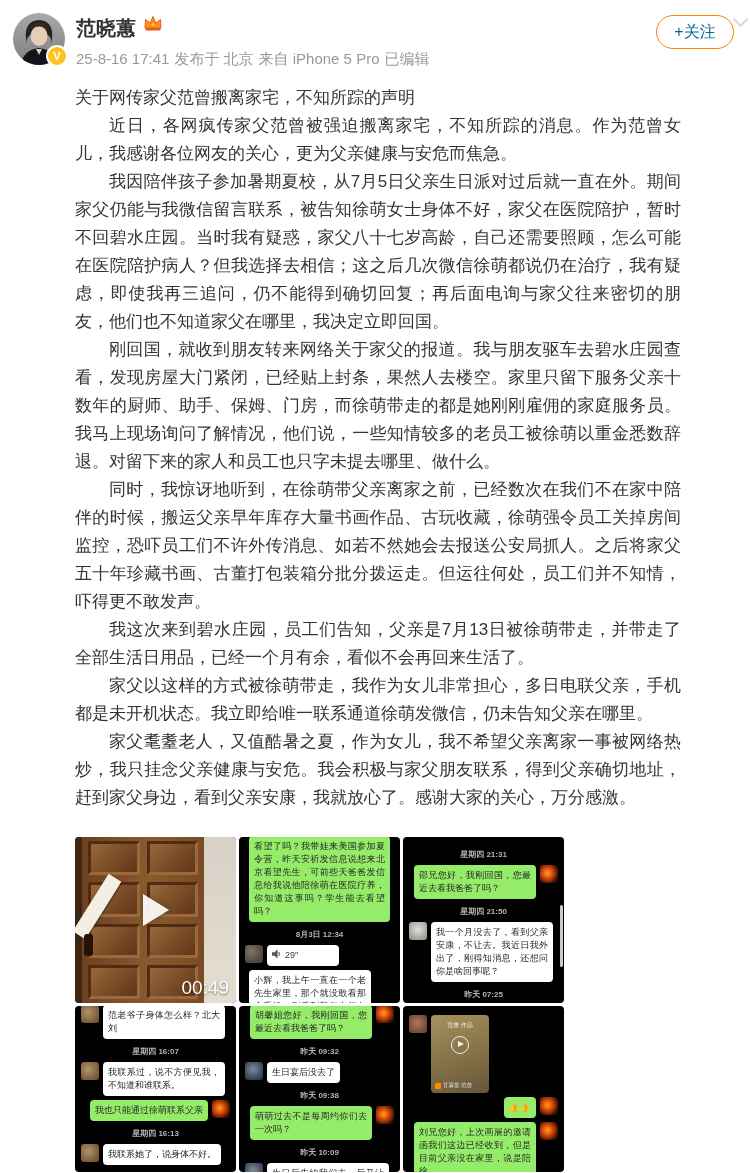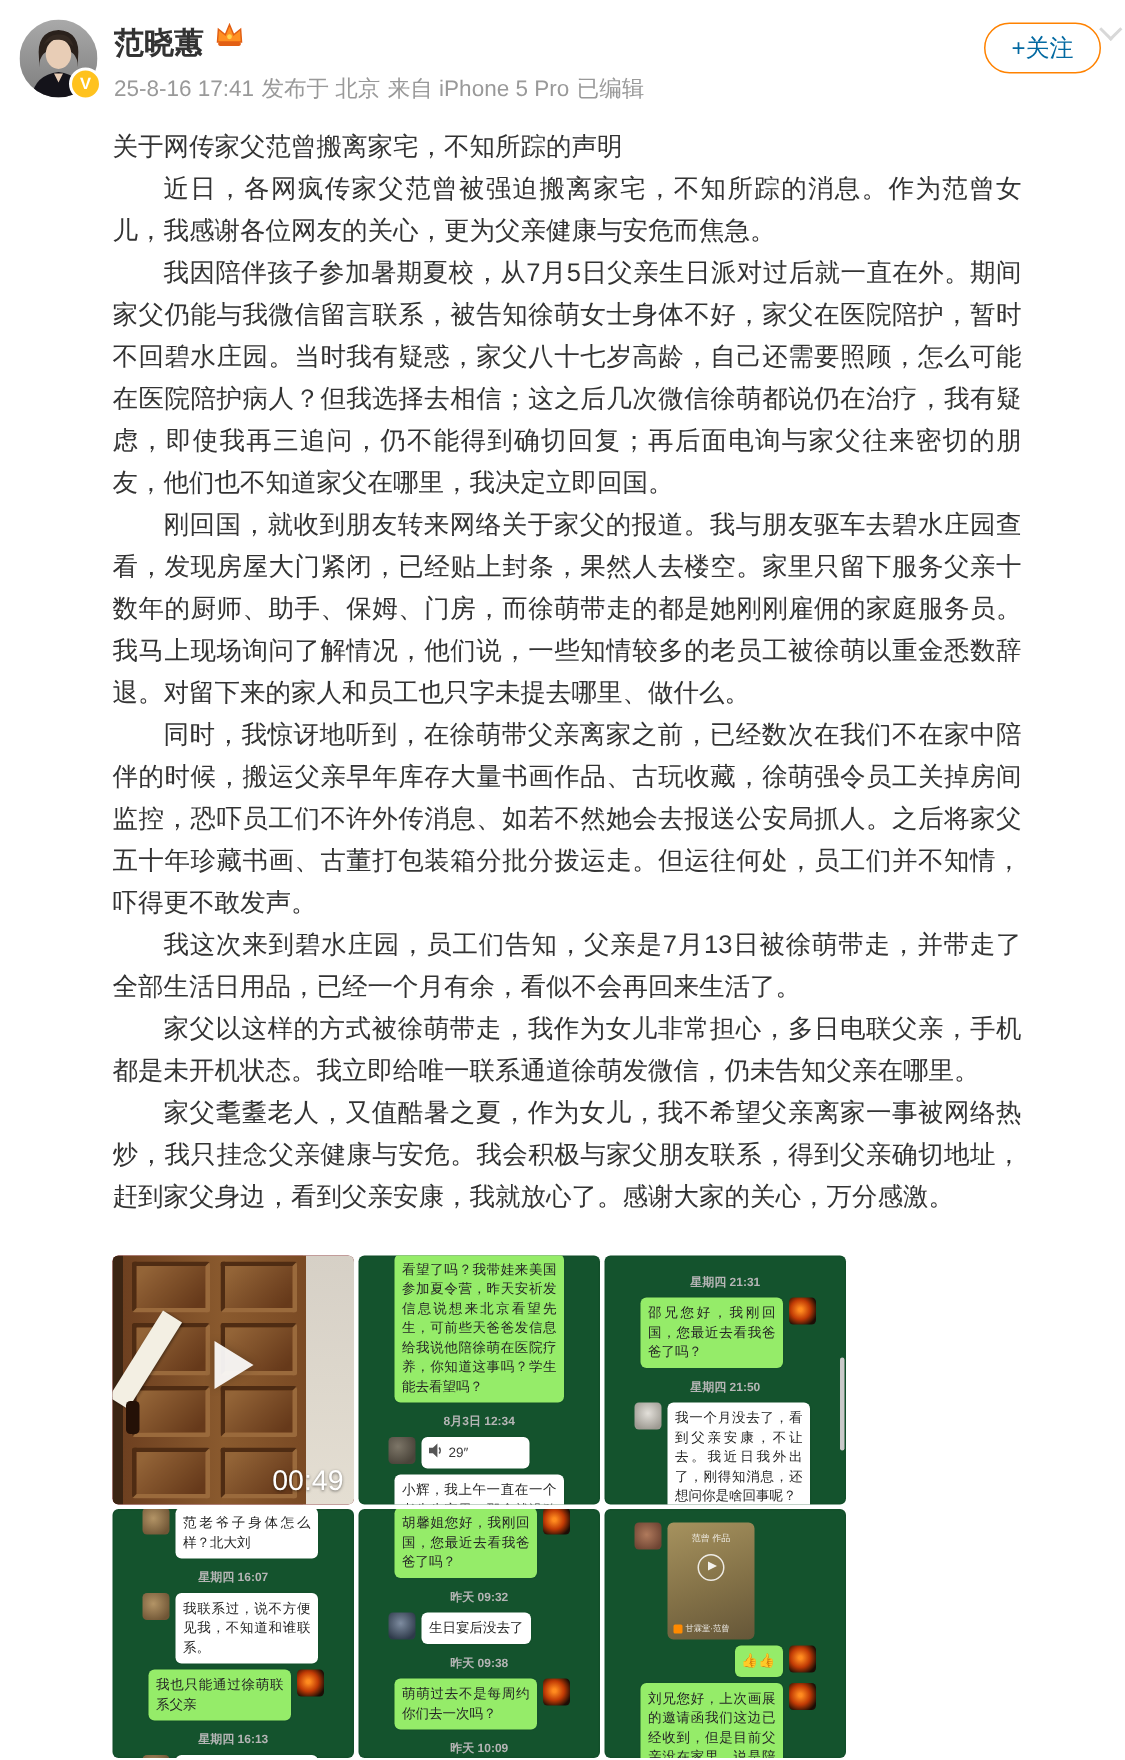--- a/index.html
+++ b/index.html
@@ -30,21 +30,21 @@
   .title-line{text-indent:0;}
   .para{margin:0;text-indent:2em;}
 
   
   .media-grid{position:absolute;left:75px;top:837px;display:grid;
     grid-template-columns:repeat(3,161px);grid-auto-rows:166px;gap:3px;}
   .cell{position:relative;border-radius:4px;overflow:hidden;background:#f4f4f4;
     box-shadow:inset 0 0 0 1px rgba(0,0,0,0.05);}
 
   
-  .video-cell{background:#7f1d1d;}
+  .video-cell{background:#4c1d95;}
   .wall{position:absolute;right:0;top:0;width:34px;height:166px;
     background:linear-gradient(180deg,#d6d0c6,#e4ded2);}
   .doorframe{position:absolute;left:0;top:0;width:7px;height:166px;background:#3c2513;}
   .door{position:absolute;left:7px;top:0;width:122px;height:166px;
     background:linear-gradient(90deg,#6e4020,#8a5a2e 55%,#7a4a24);}
   .panels{position:absolute;left:6px;top:4px;right:6px;bottom:4px;display:grid;
     grid-template-columns:1fr 1fr;grid-template-rows:repeat(4,1fr);gap:7px;}
   .panel{background:linear-gradient(135deg,#936437 10%,#66391a 90%);
     border:3px solid;border-color:#4f2c13 #9a6a3c #9a6a3c #4f2c13;border-radius:2px;}
   .seal{position:absolute;left:-12px;top:62px;width:68px;height:15px;background:#f3efe3;
@@ -52,21 +52,21 @@
   .door-handle{position:absolute;left:9px;top:97px;width:9px;height:22px;background:#241107;
     border-radius:3px;}
   .play-overlay{position:absolute;left:50%;top:44%;transform:translate(-50%,-50%);
     width:0;height:0;border-left:26px solid rgba(255,255,255,.92);
     border-top:16px solid transparent;border-bottom:16px solid transparent;
     filter:drop-shadow(0 0 3px rgba(0,0,0,.25));}
   .duration{position:absolute;right:7px;bottom:4px;color:#fff;font-size:19px;
     text-shadow:0 1px 2px rgba(0,0,0,.5);}
 
   
-  .chat-cell{padding:5px 20px;box-sizing:border-box;background:#14532d;}
+  .chat-cell{padding:5px 6px;box-sizing:border-box;background:#000000;}
   .c-time{text-align:center;font-size:8px;color:#b5b5b5;margin:7px 0 5px;font-weight:bold;}
   .c-row{display:flex;margin:4px 0;align-items:flex-start;}
   .c-row.right{justify-content:flex-end;}
   .c-row.cut{margin-top:-6px;}
   .c-av{width:18px;height:18px;border-radius:3px;flex:none;}
   .a1{background:radial-gradient(circle at 35% 35%,#7d7668,#4a443a 75%);}
   .a2{background:radial-gradient(circle at 50% 40%,#e3e0da,#9d9a92 80%);}
   .a3{background:radial-gradient(circle at 40% 40%,#b39466,#6f5535 80%);}
   .a4{background:radial-gradient(circle at 45% 40%,#7e8ca0,#2e3a4a 78%);}
   .a5{background:radial-gradient(circle at 45% 45%,#b07a5c,#6e4433 80%);}

